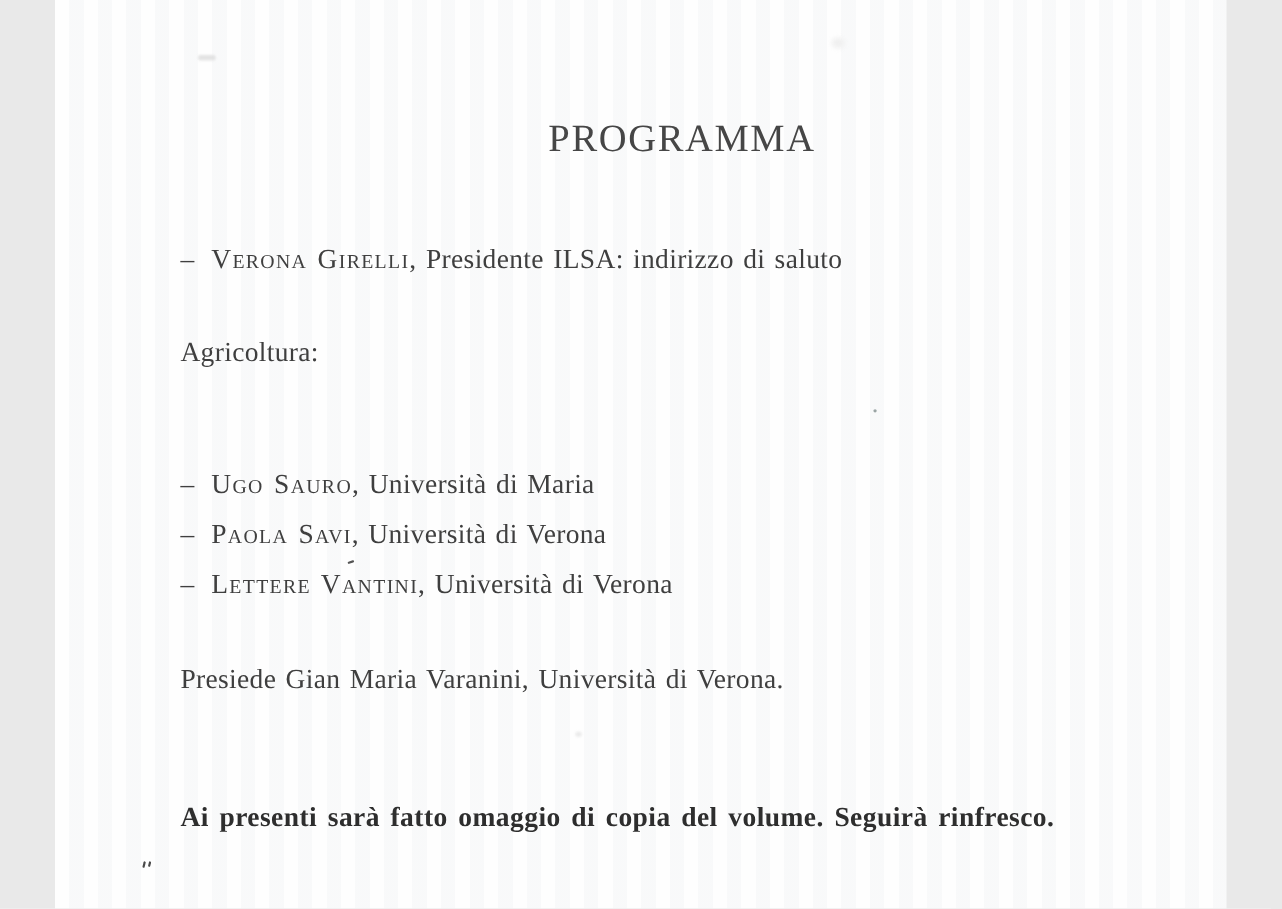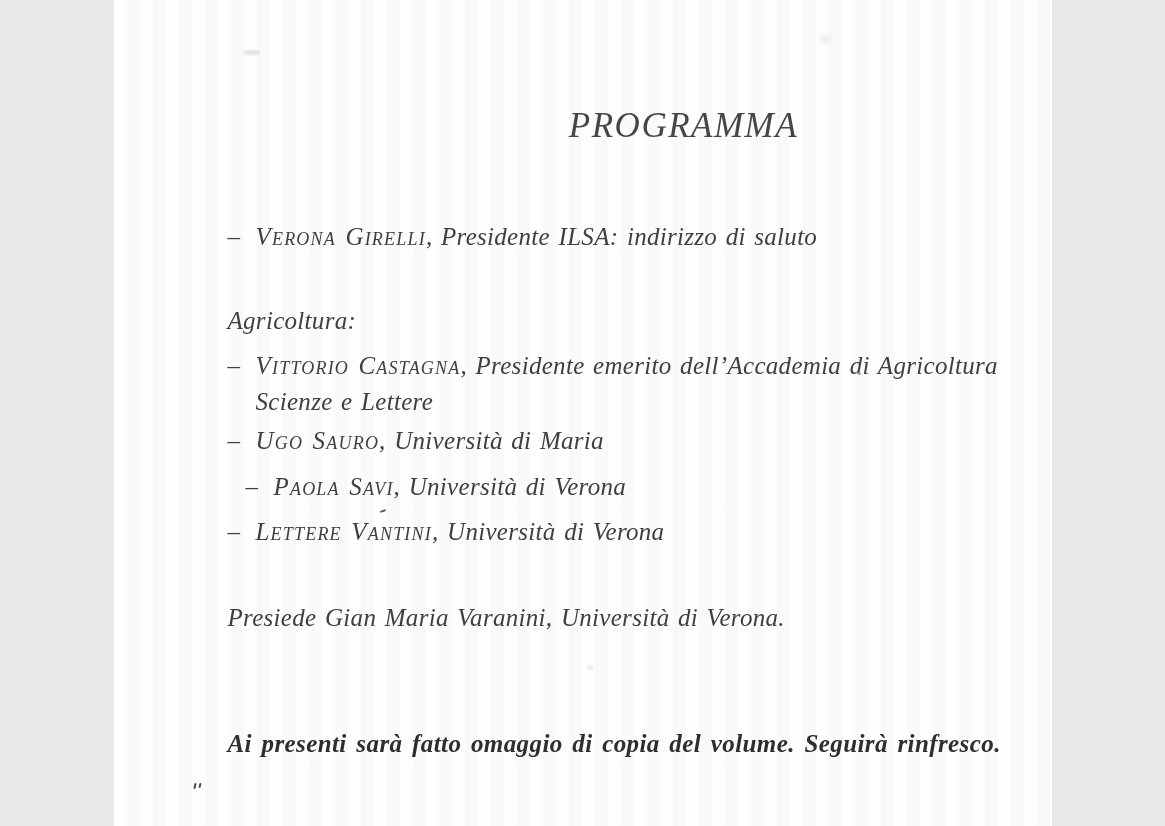--- a/index.html
+++ b/index.html
@@ -2,36 +2,35 @@
 <html><head>
 <meta charset="utf-8">
 <style>
   html, body {
     margin: 0;
     padding: 0;
     background: #e9e9e9;
   }
   .page {
     position: relative;
-    width: 938px;
+    width: 1065px;
     height: 826px;
     margin: 0 auto;
     background-color: #fefefe;
     
     background-image: repeating-linear-gradient(
       90deg,
       rgba(255,255,255,0) 0px,
       rgba(255,255,255,0) 13px,
       rgba(224,228,232,0.18) 13px,
       rgba(224,228,232,0.18) 26px
     );
     overflow: hidden;
     font-family: "Liberation Serif", "DejaVu Serif", serif;
     color: #3f3f3f;
-    font-style: italic;
   }
 
   .title {
     position: absolute;
     top: 106px;
     left: 0;
     width: 1140px;
     margin: 0;
     text-align: center;
     font-size: 35px;
@@ -62,21 +61,21 @@
   }
   .speaker-name {
     font-variant: small-caps;
     letter-spacing: 1.2px;
   }
 
   .pos-opening   { top: 219px; }
   .pos-label     { top: 303px; }
   .pos-castagna  { top: 348px; }
   .pos-sauro     { top: 423px; }
-  .pos-savi      { top: 469px; margin-left: 18px; }
+  .pos-savi      { top: 469px; }
   .pos-vantini   { top: 514px; }
   .pos-chair     { top: 600px; }
   .pos-note      { top: 726px; }
 
   .note {
     font-weight: 700;
     color: #2e2e2e;
     word-spacing: 3px;
     letter-spacing: 0.4px;
   }
@@ -114,21 +113,20 @@
 <body>
 
 <div class="page">
 
   <h1 class="title">PROGRAMMA</h1>
 
   <p class="block entry pos-opening"><span class="dash">–</span><span class="speaker-name">Verona Girelli</span><span>, Presidente ILSA: indirizzo di saluto</span></p>
 
   <p class="block pos-label">Agricoltura:</p>
 
-  <p class="block entry pos-castagna"><span class="dash">–</span><span class="speaker-name">Vittorio Castagna</span><span>, Presidente emerito dell’Accademia di Agricoltura</span><br><span>Scienze e Lettere</span></p>
 
   <p class="block entry pos-sauro"><span class="dash">–</span><span class="speaker-name">Ugo Sauro</span><span>, Università di Maria</span></p>
 
   <p class="block entry pos-savi"><span class="dash">–</span><span class="speaker-name">Paola Savi</span><span>, Università di Verona</span></p>
 
   <p class="block entry pos-vantini"><span class="dash">–</span><span class="speaker-name">Lettere Vantini</span><span>, Università di Verona</span></p>
 
   <p class="block note pos-note">Ai presenti sarà fatto omaggio di copia del volume. Seguirà rinfresco.</p>
 
   <p class="block pos-chair">Presiede Gian Maria Varanini, Università di Verona.</p>

